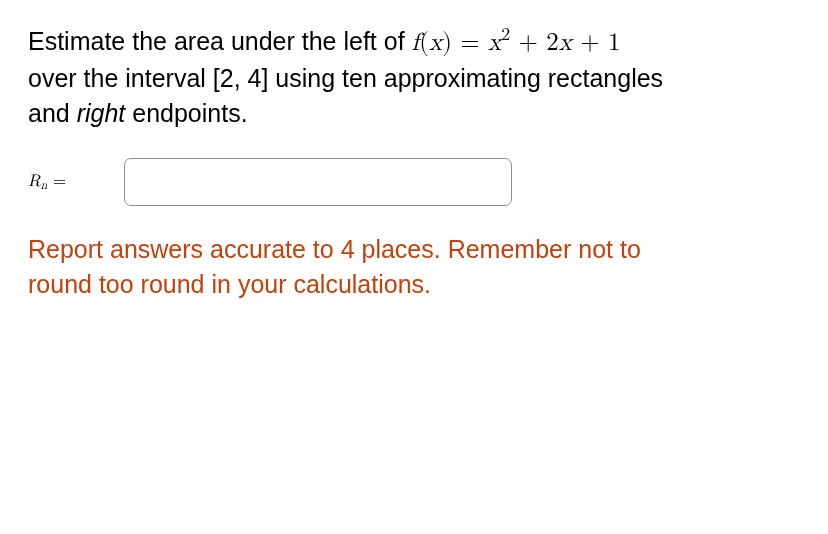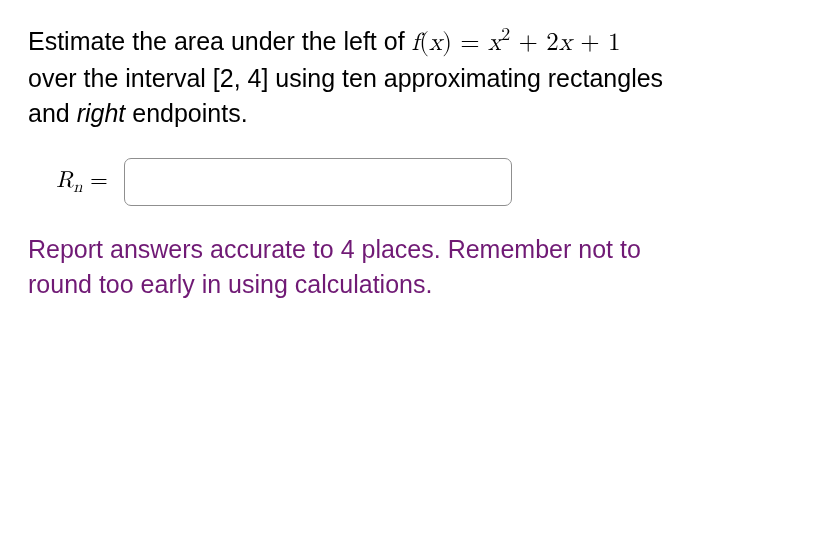--- a/index.html
+++ b/index.html
@@ -11,33 +11,32 @@
     font-family: -apple-system, BlinkMacSystemFont, "Segoe UI", Arial, sans-serif;
     color: #000;
   }
   .page {
     padding: 22px 28px 20px 28px;
     font-size: 25px;
     line-height: 1.42;
   }
   .math {
     font-family: "Latin Modern Math", "Cambria Math", "STIX Two Math", "Times New Roman", serif;
-    text-align: right;
   }
   .ital { font-style: italic; }
   .row {
     display: flex;
     align-items: center;
     gap: 16px;
     margin-top: 26px;
     margin-bottom: 26px;
   }
   .label {
     min-width: 80px;
-    font-size: 23px;
+    font-size: 17px;
   }
   .sub {
     font-size: 0.72em;
     vertical-align: -0.28em;
     font-style: italic;
   }
   .sup {
     font-size: 0.72em;
     vertical-align: 0.58em;
   }
@@ -45,21 +44,21 @@
     width: 388px;
     height: 48px;
     border: 1.5px solid #8f8f8f;
     border-radius: 7px;
     font-size: 22px;
     padding: 2px 10px;
     background: #fff;
     box-sizing: border-box;
   }
   .note {
-    color: #701a75;
+    color: #c2410c;
     margin-top: 12px;
   }
   .block { display: block; margin-bottom: 0; }
   .formula {
     white-space: nowrap;
   }
 </style>
 </head>
 <body>
 
@@ -75,16 +74,16 @@
     <div class="label math">
       <span class="ital">R</span><span class="sub">n</span><span> =</span>
     </div>
     <input class="input" type="text" value="" style="">
   </div>
 
 
 
   <div class="note">
     <span>Report answers accurate to 4 places. Remember not to</span><br>
-    <span>round too early in using calculations.</span>
+    <span>round too round in your calculations.</span>
   </div>
 
 </div>
 
 </body></html>

